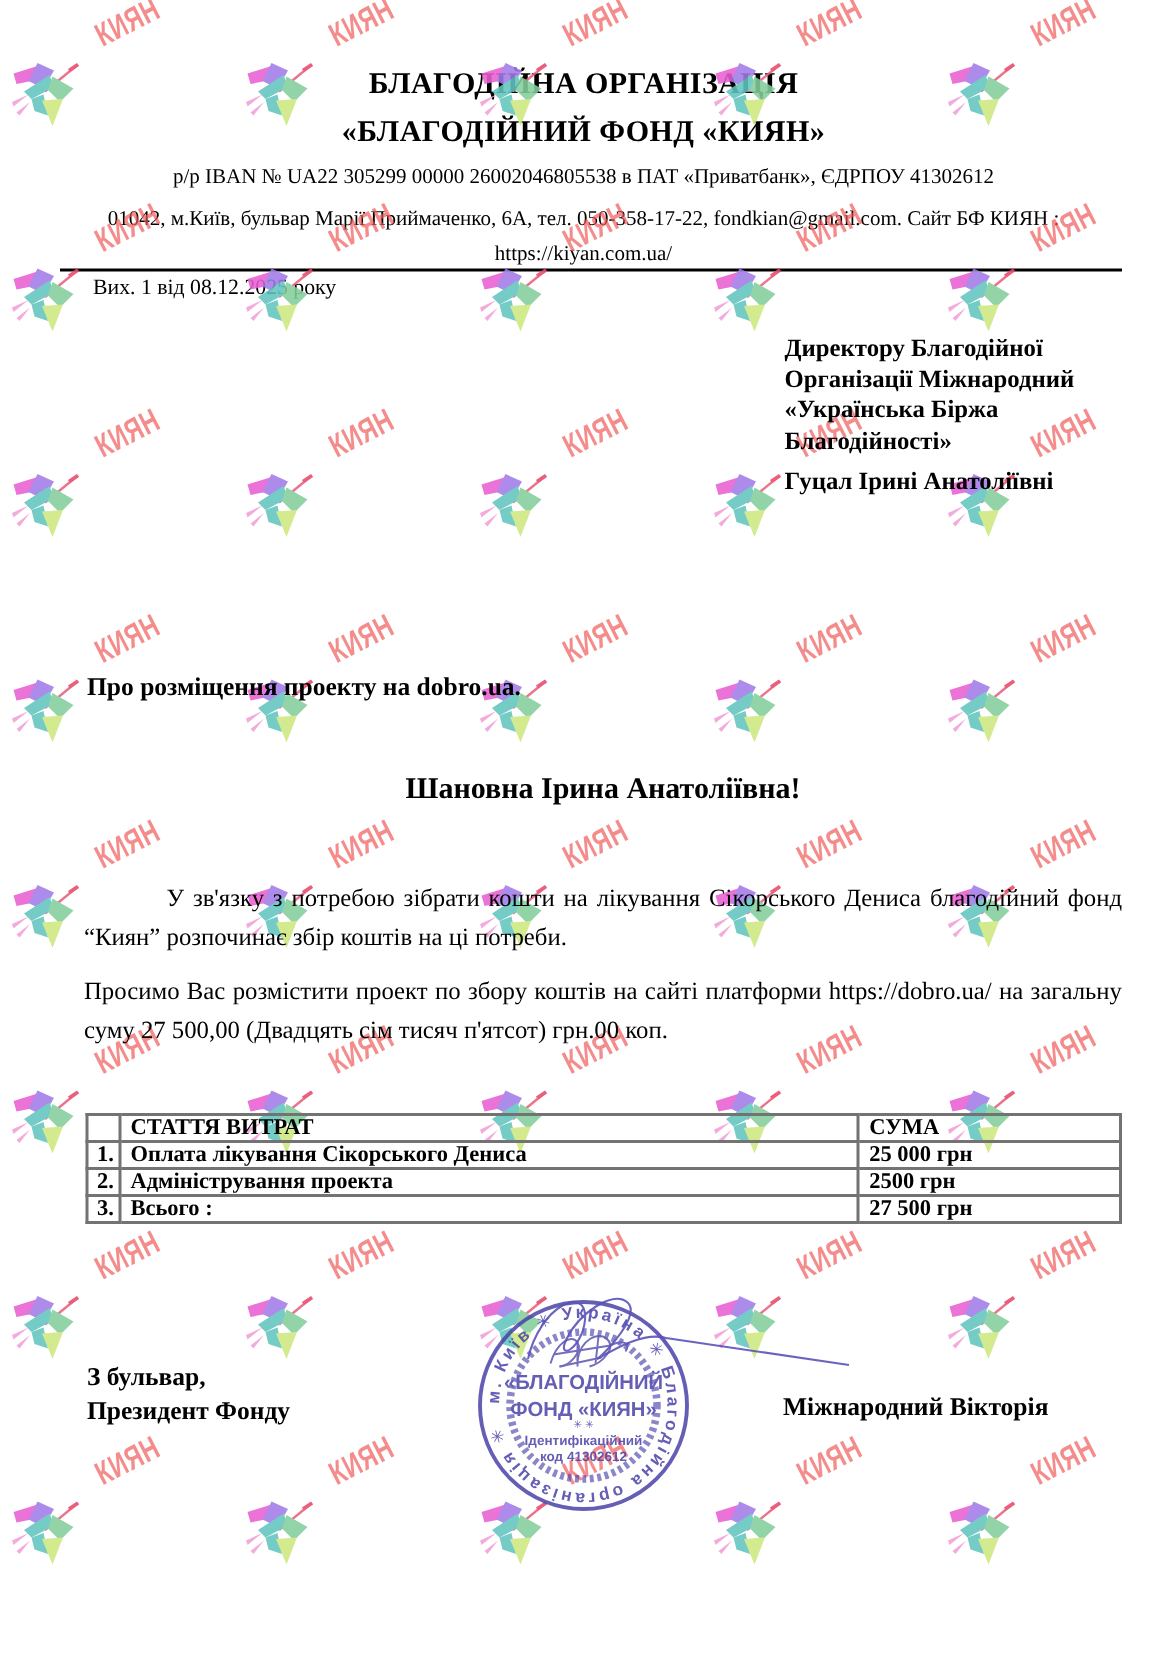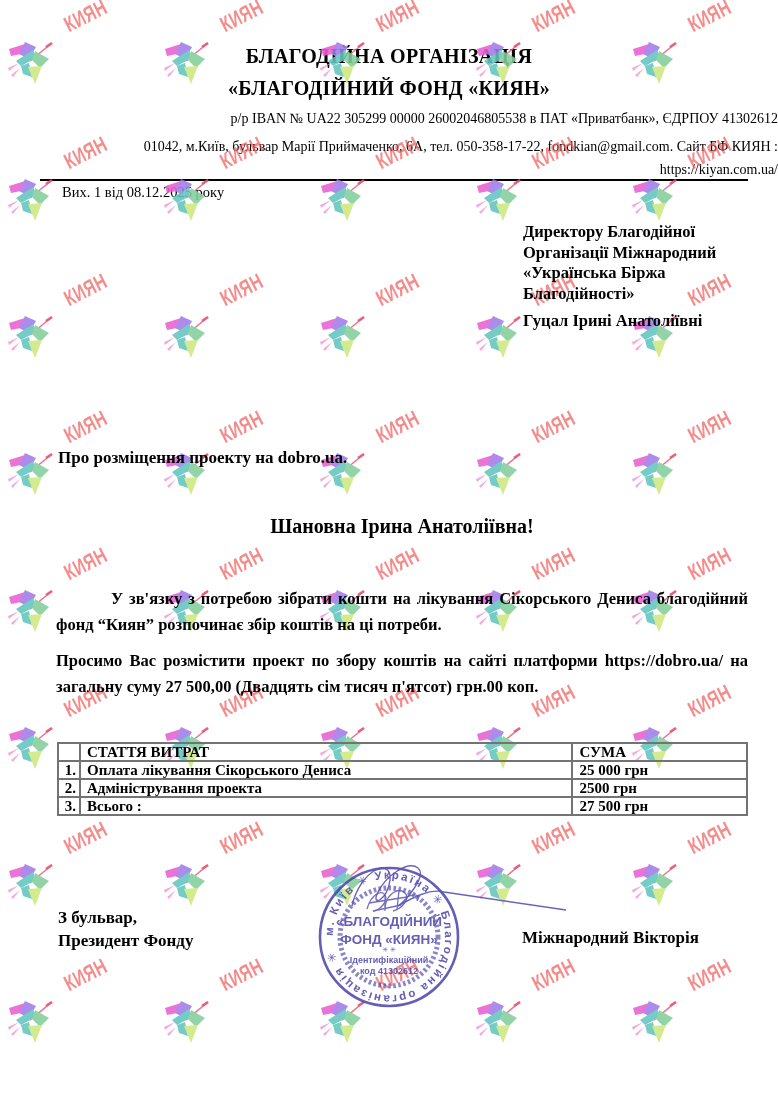--- a/index.html
+++ b/index.html
@@ -17,30 +17,30 @@
     font-family:"Liberation Sans","DejaVu Sans",sans-serif;
     font-weight:bold;font-size:19px;letter-spacing:.5px;
     color:rgba(240,86,86,.68);
     transform:rotate(-27deg) scale(.82,1.15);transform-origin:left top;
   }
   .wm-logo{position:absolute;left:0;top:25px;opacity:.88;}
   
   .center{left:0;width:778px;text-align:center;}
   .t1{top:45px;font-size:20px;font-weight:bold;letter-spacing:.3px;}
   .t2{top:77px;font-size:20px;font-weight:bold;letter-spacing:.3px;}
-  .info{font-size:14px;text-align:right;}
+  .info{font-size:14px;}
   .i1{top:111px;} .i2{top:139px;} .i3{top:162px;}
   .rule{top:179px;left:40px;width:708px;height:2px;background:#000;}
   .ref{top:184px;left:62px;font-size:14.5px;}
   
   .recipient{top:222px;left:523px;width:225px;font-size:16.5px;font-weight:bold;line-height:20.5px;z-index:2;}
   .recipient .person{margin-top:7px;}
   .subject{top:448px;left:58px;font-size:17px;font-weight:bold;z-index:2;}
   .greeting{top:515px;left:56px;width:692px;text-align:center;font-size:20px;font-weight:bold;z-index:2;}
-  .para{left:56px;width:692px;font-size:16.5px;font-weight:bold;line-height:26px;
+  .para{left:56px;width:692px;font-size:16.5px;font-weight:normal;line-height:26px;
         text-align:justify;margin:0;z-index:2;}
   .p1{top:586px;text-indent:55px;}
   .p2{top:648px;}
   
   table.costs{
     position:absolute;top:742px;left:57px;width:691px;z-index:2;
     border-collapse:collapse;font-size:15px;font-weight:bold;
   }
   table.costs td,table.costs th{
     border:2px solid #737373;height:16px;padding:0 6px;

